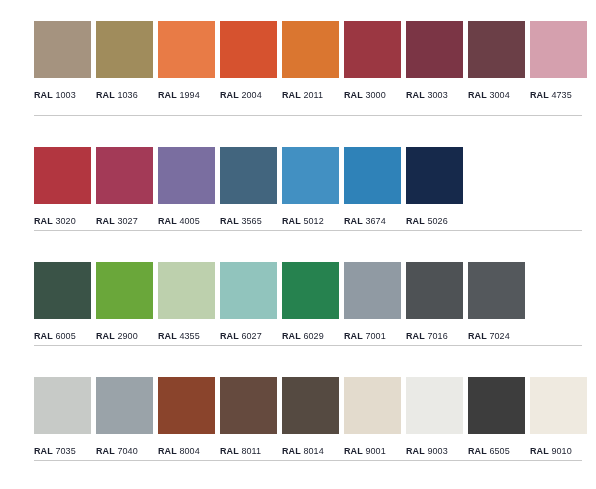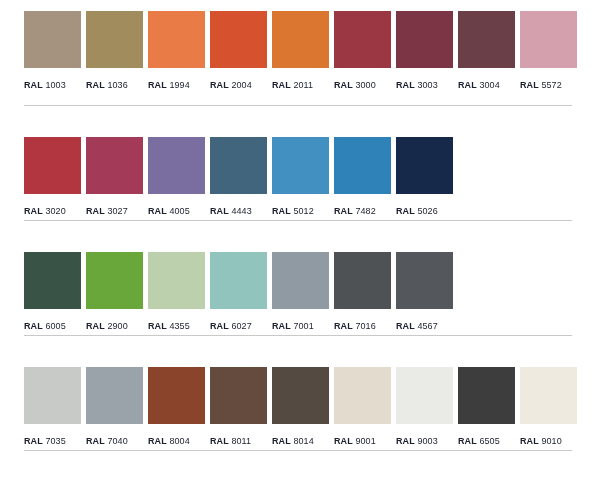--- a/index.html
+++ b/index.html
@@ -12,21 +12,21 @@
     width: 596px;
     height: 489px;
     font-family: "Liberation Sans", sans-serif;
     -webkit-font-smoothing: antialiased;
     overflow: hidden;
   }
   .chart {
     width: 520px;
     height: 489px;
     box-sizing: border-box;
-    padding: 0;
+    padding: 10px;
     position: relative;
   }
   .row {
     position: relative;
     height: 115px;
     margin: 0;
     padding: 0;
   }
   .row:first-child {
     padding-top: 11px;
@@ -113,50 +113,50 @@
         <div class="cell">
           <div class="chip" style="background: rgb(123, 53, 69);"></div>
           <div class="label"><span class="code">RAL</span> <span class="num">3003</span></div>
         </div>
         <div class="cell">
           <div class="chip" style="background: rgb(107, 63, 71);"></div>
           <div class="label"><span class="code">RAL</span> <span class="num">3004</span></div>
         </div>
         <div class="cell">
           <div class="chip" style="background: rgb(213, 160, 174);"></div>
-          <div class="label"><span class="code">RAL</span> <span class="num">5572</span></div>
+          <div class="label"><span class="code">RAL</span> <span class="num">4735</span></div>
         </div>
       </div>
     <div class="divider"></div>
   </div>
   <div class="row r2">
     <div class="swatch-strip">
         <div class="cell">
           <div class="chip" style="background: rgb(178, 54, 64);"></div>
           <div class="label"><span class="code">RAL</span> <span class="num">3020</span></div>
         </div>
         <div class="cell">
           <div class="chip" style="background: rgb(163, 58, 87);"></div>
           <div class="label"><span class="code">RAL</span> <span class="num">3027</span></div>
         </div>
         <div class="cell">
           <div class="chip" style="background: rgb(122, 110, 160);"></div>
           <div class="label"><span class="code">RAL</span> <span class="num">4005</span></div>
         </div>
         <div class="cell">
           <div class="chip" style="background: rgb(66, 101, 126);"></div>
-          <div class="label"><span class="code">RAL</span> <span class="num">4443</span></div>
+          <div class="label"><span class="code">RAL</span> <span class="num">3565</span></div>
         </div>
         <div class="cell">
           <div class="chip" style="background: rgb(66, 144, 194);"></div>
           <div class="label"><span class="code">RAL</span> <span class="num">5012</span></div>
         </div>
         <div class="cell">
           <div class="chip" style="background: rgb(47, 130, 184);"></div>
-          <div class="label"><span class="code">RAL</span> <span class="num">7482</span></div>
+          <div class="label"><span class="code">RAL</span> <span class="num">3674</span></div>
         </div>
         <div class="cell">
           <div class="chip" style="background: rgb(22, 41, 75);"></div>
           <div class="label"><span class="code">RAL</span> <span class="num">5026</span></div>
         </div>
       </div>
     <div class="divider"></div>
   </div>
   <div class="row r3">
     <div class="swatch-strip">
@@ -170,30 +170,34 @@
         </div>
         <div class="cell">
           <div class="chip" style="background: rgb(189, 208, 173);"></div>
           <div class="label"><span class="code">RAL</span> <span class="num">4355</span></div>
         </div>
         <div class="cell">
           <div class="chip" style="background: rgb(145, 196, 189);"></div>
           <div class="label"><span class="code">RAL</span> <span class="num">6027</span></div>
         </div>
         <div class="cell">
+          <div class="chip" style="background: rgb(38, 130, 79);"></div>
+          <div class="label"><span class="code">RAL</span> <span class="num">6029</span></div>
+        </div>
+        <div class="cell">
           <div class="chip" style="background: rgb(144, 154, 163);"></div>
           <div class="label"><span class="code">RAL</span> <span class="num">7001</span></div>
         </div>
         <div class="cell">
           <div class="chip" style="background: rgb(78, 82, 85);"></div>
           <div class="label"><span class="code">RAL</span> <span class="num">7016</span></div>
         </div>
         <div class="cell">
           <div class="chip" style="background: rgb(84, 88, 92);"></div>
-          <div class="label"><span class="code">RAL</span> <span class="num">4567</span></div>
+          <div class="label"><span class="code">RAL</span> <span class="num">7024</span></div>
         </div>
       </div>
     <div class="divider"></div>
   </div>
   <div class="row r4">
     <div class="swatch-strip">
         <div class="cell">
           <div class="chip" style="background: rgb(199, 202, 199);"></div>
           <div class="label"><span class="code">RAL</span> <span class="num">7035</span></div>
         </div>

